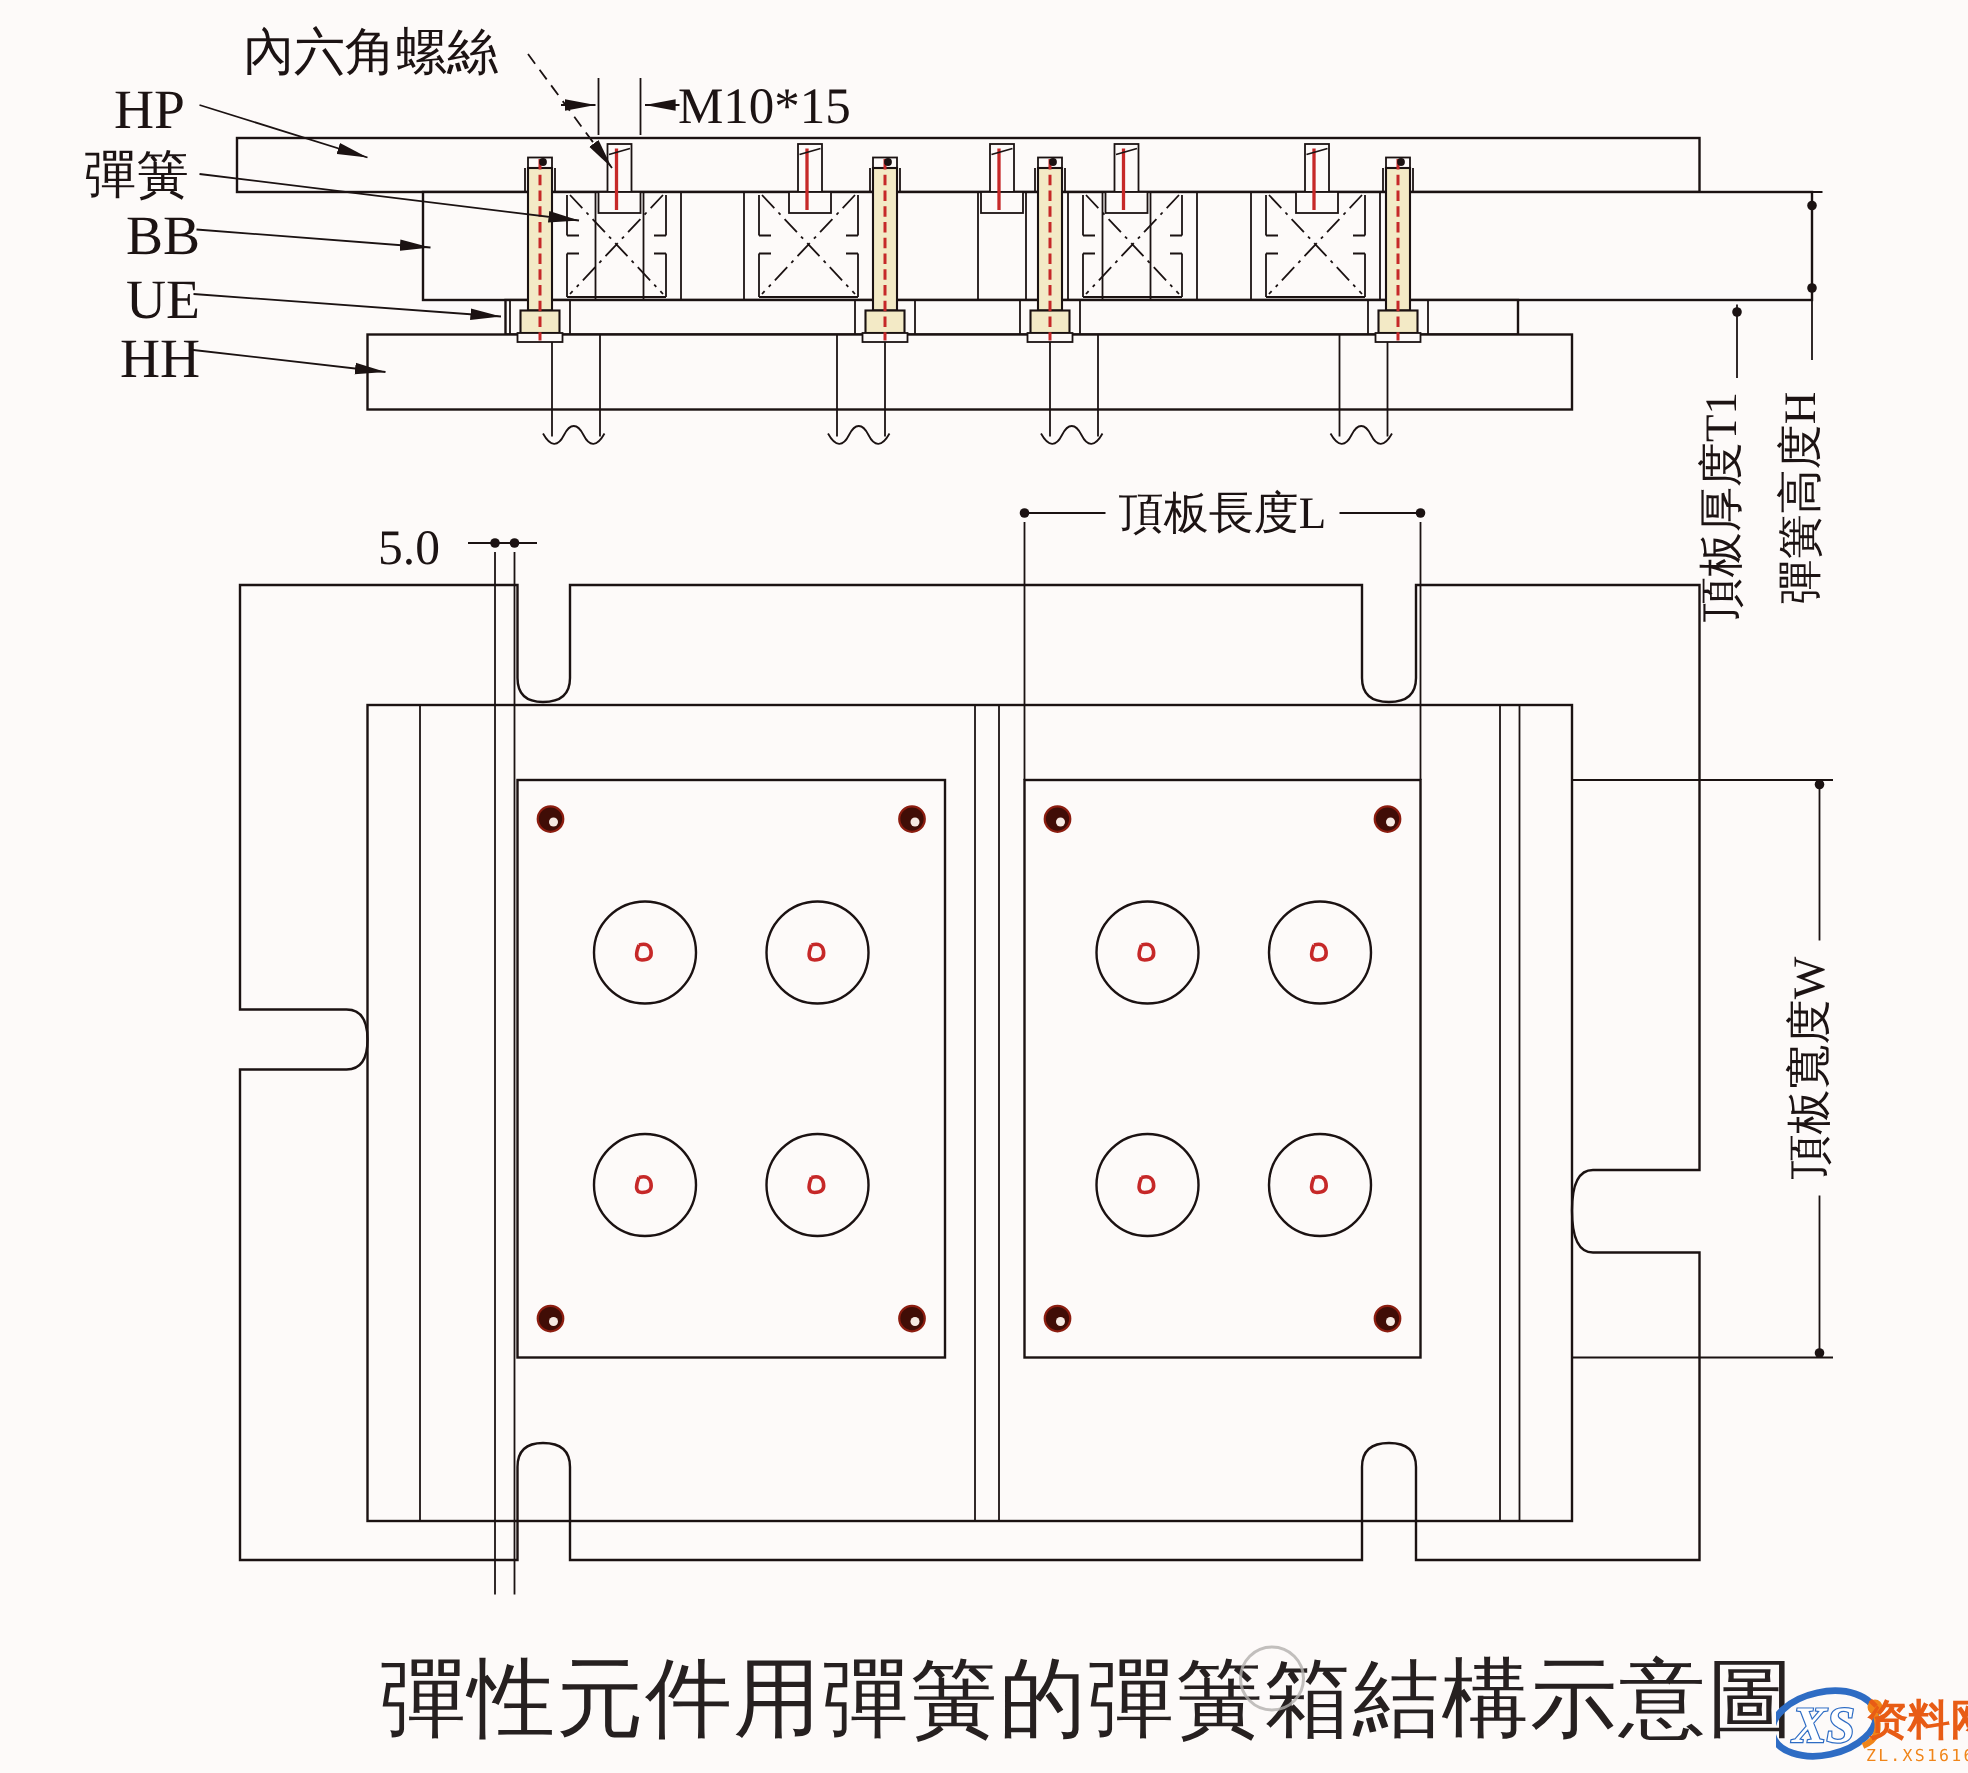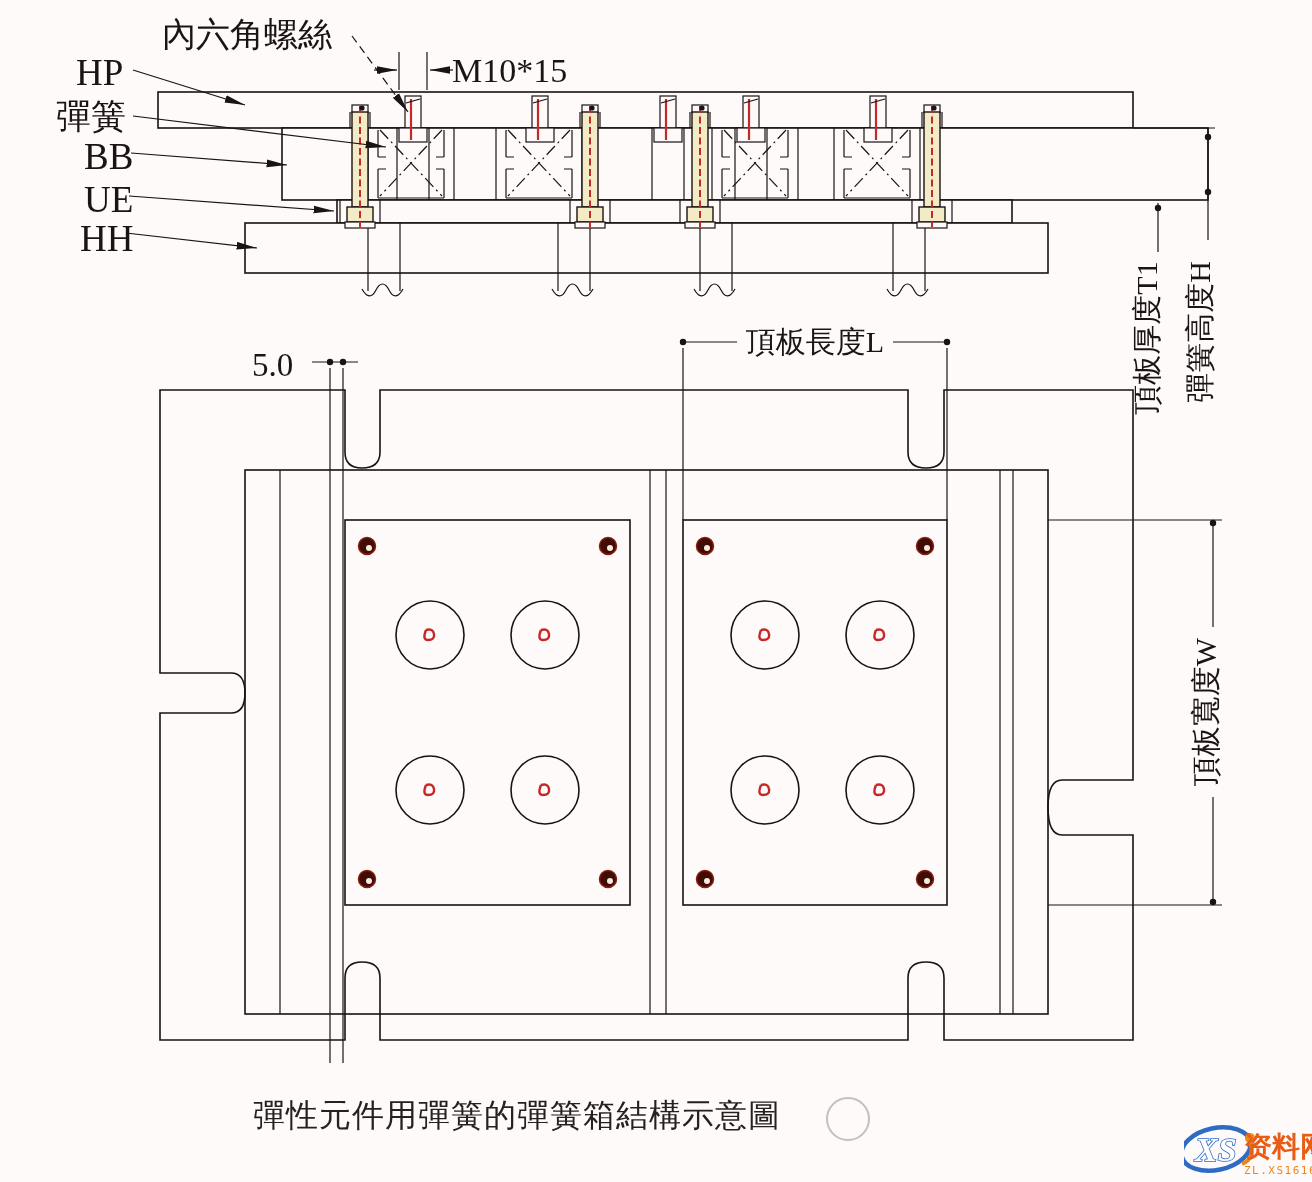--- a/index.html
+++ b/index.html
@@ -8,21 +8,21 @@
     font-family:"Liberation Serif","DejaVu Serif",serif;overflow:hidden;
   }
   svg{position:absolute;left:0;top:0;}
   .cadline{stroke:#1b1212;stroke-width:1.6;fill:none;}
   .thin{stroke:#1b1212;stroke-width:1.2;fill:none;}
   .face{fill:#fdfaf9;}
   .cadtext{fill:#1c1313;font-family:"Liberation Serif","DejaVu Serif",serif;}
   .redline{stroke:#c62828;fill:none;}
   #title{
     position:absolute;left:253px;top:1094px;width:820px;
-    font-size:32px;letter-spacing:1px;color:#262020;white-space:nowrap;
+    font-size:58px;letter-spacing:1px;color:#262020;white-space:nowrap;
     font-family:"DejaVu Sans","Liberation Sans",sans-serif;
   }
   #watermark{
     position:absolute;left:862px;top:1096px;font-size:30px;color:#9b9b9b;
     white-space:nowrap;font-family:"DejaVu Sans","Liberation Sans",sans-serif;
     opacity:.9;
   }
   #stamp-circle{
     position:absolute;left:826px;top:1097px;width:40px;height:40px;
     border:2px solid #b3b0ae;border-radius:50%;opacity:.8;

